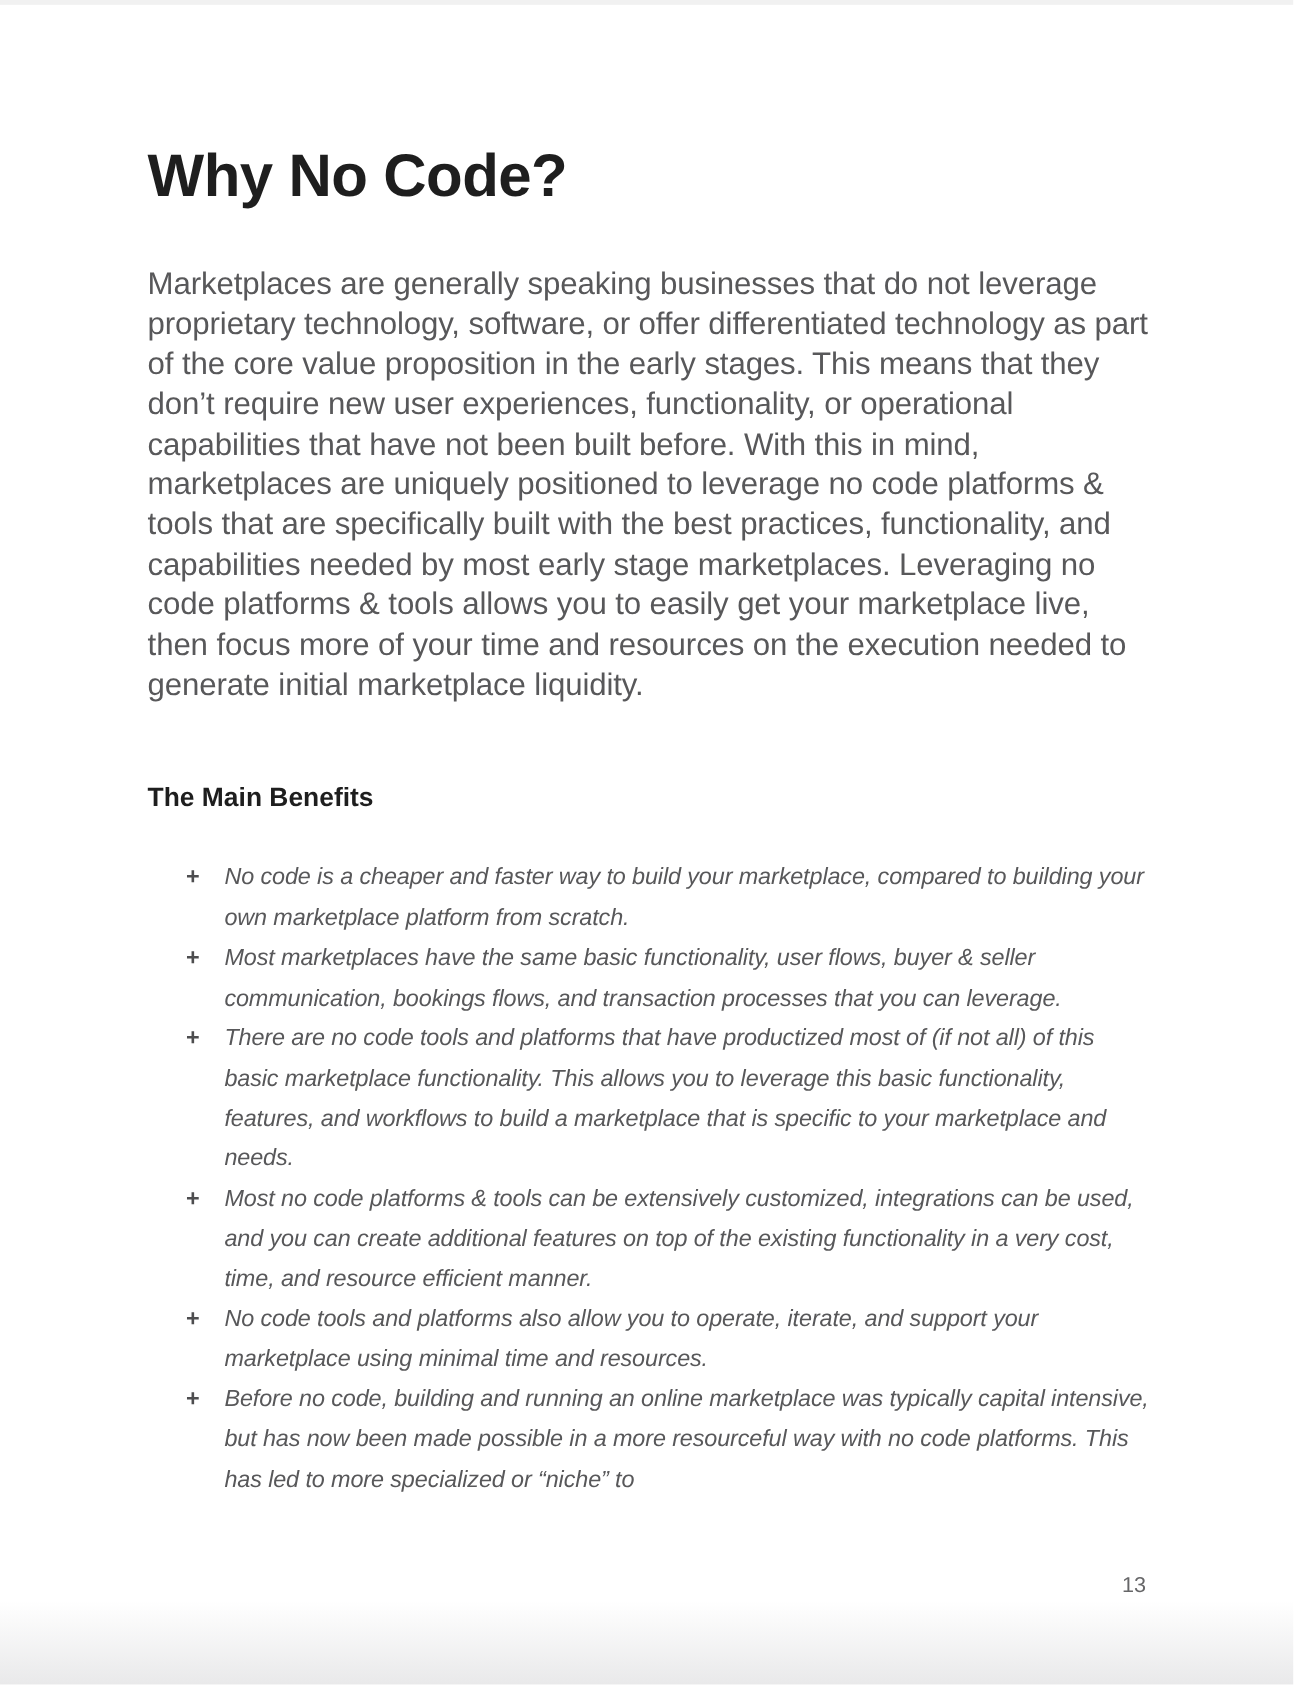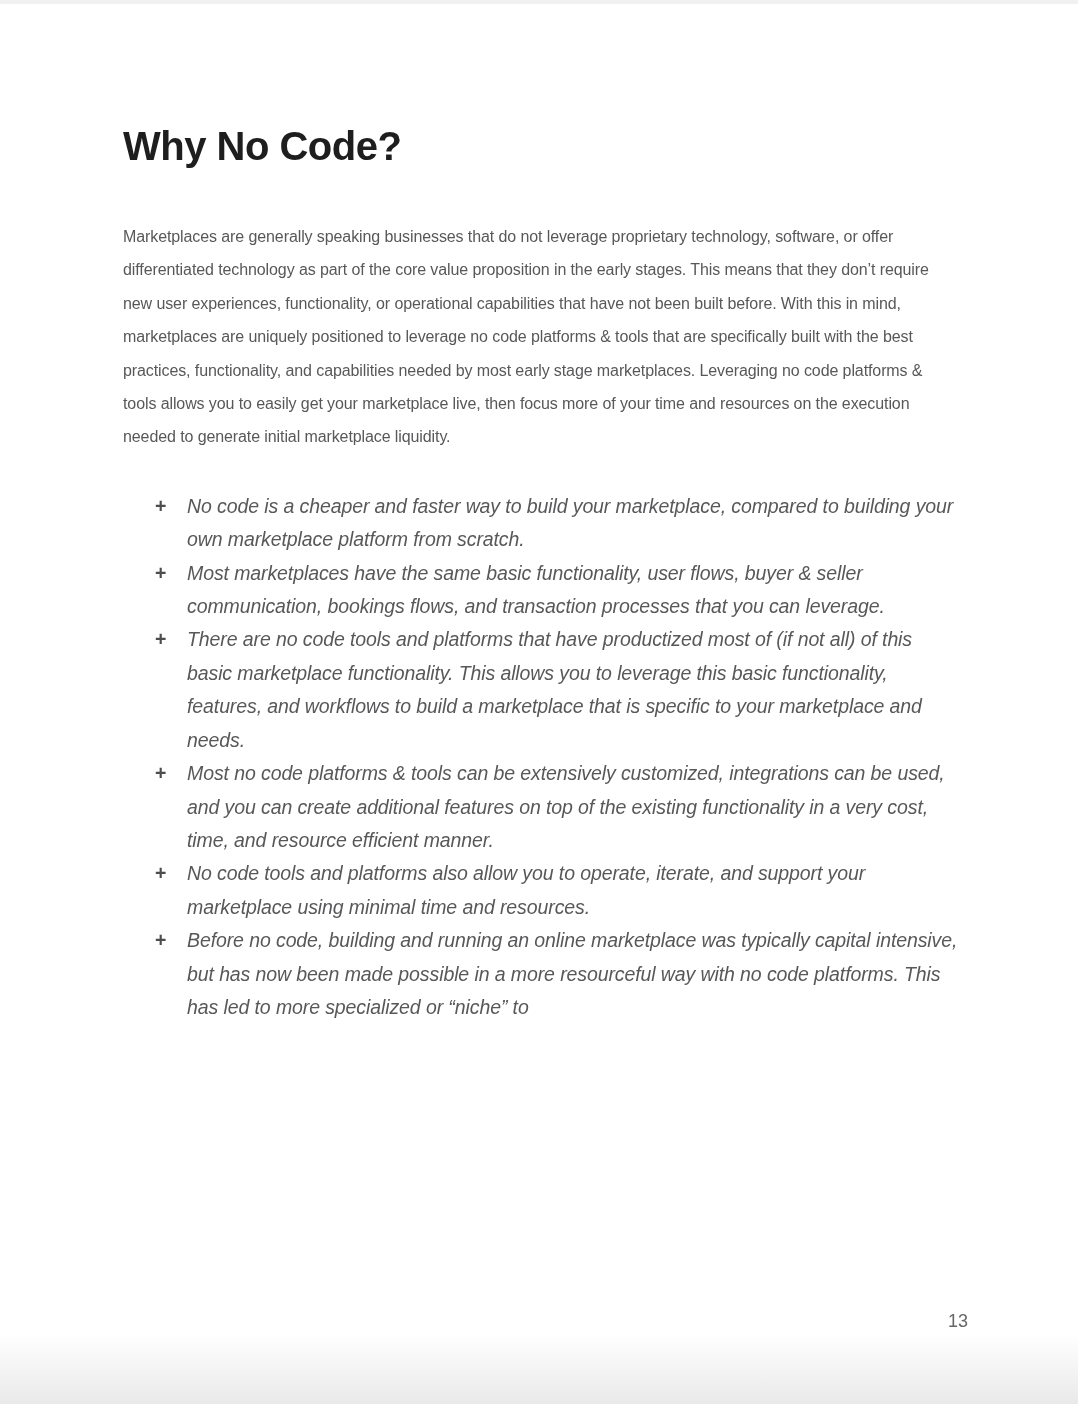--- a/index.html
+++ b/index.html
@@ -31,30 +31,30 @@
 
   .content {
     position: absolute;
     left: 123px;
     top: 122px;
     width: 835px;
   }
 
   .doc-title {
     margin: 0;
-    font-size: 40px;
+    font-size: 50px;
     line-height: 48px;
     font-weight: bold;
     letter-spacing: -0.5px;
     color: #1e1e1e;
   }
 
   .intro-paragraph {
     margin: 50px 0 0 0;
-    font-size: 16px;
+    font-size: 26px;
     line-height: 33.4px;
     letter-spacing: -0.1px;
     color: #58585a;
   }
 
   .section-heading {
     margin: 64px 0 0 0;
     font-size: 22px;
     line-height: 28px;
     font-weight: bold;
@@ -83,39 +83,40 @@
     color: #4d4d4f;
   }
 
   .bullet-text {
     flex: 1 1 auto;
     font-style: italic;
   }
 
   .page-number {
     position: absolute;
-    right: 110px;
+    right: 123px;
     bottom: 72px;
     font-size: 18px;
     color: #666668;
   }
 </style>
 </head>
 <body>
 
 <div class="page">
 
   <div class="page-top-strip"></div>
 
   <div class="content">
 
     <h1 class="doc-title">Why No Code?</h1>
 
     <p class="intro-paragraph">Marketplaces are generally speaking businesses that do not leverage proprietary technology, software, or offer differentiated technology as part of the core value proposition in the early stages. This means that they don’t require new user experiences, functionality, or operational capabilities that have not been built before. With this in mind, marketplaces are uniquely positioned to leverage no code platforms &amp; tools that are specifically built with the best practices, functionality, and capabilities needed by most early stage marketplaces. Leveraging no code platforms &amp; tools allows you to easily get your marketplace live, then focus more of your time and resources on the execution needed to generate initial marketplace liquidity.</p>
 
+    <h2 class="section-heading">The Main Benefits</h2>
 
     <ul class="benefits-list">
       <li class="benefit-item">
         <span class="bullet-marker">+</span>
         <span class="bullet-text">No code is a cheaper and faster way to build your marketplace, compared to building your own marketplace platform from scratch.</span>
       </li>
       <li class="benefit-item">
         <span class="bullet-marker">+</span>
         <span class="bullet-text">Most marketplaces have the same basic functionality, user flows, buyer &amp; seller communication, bookings flows, and transaction processes that you can leverage.</span>
       </li>

